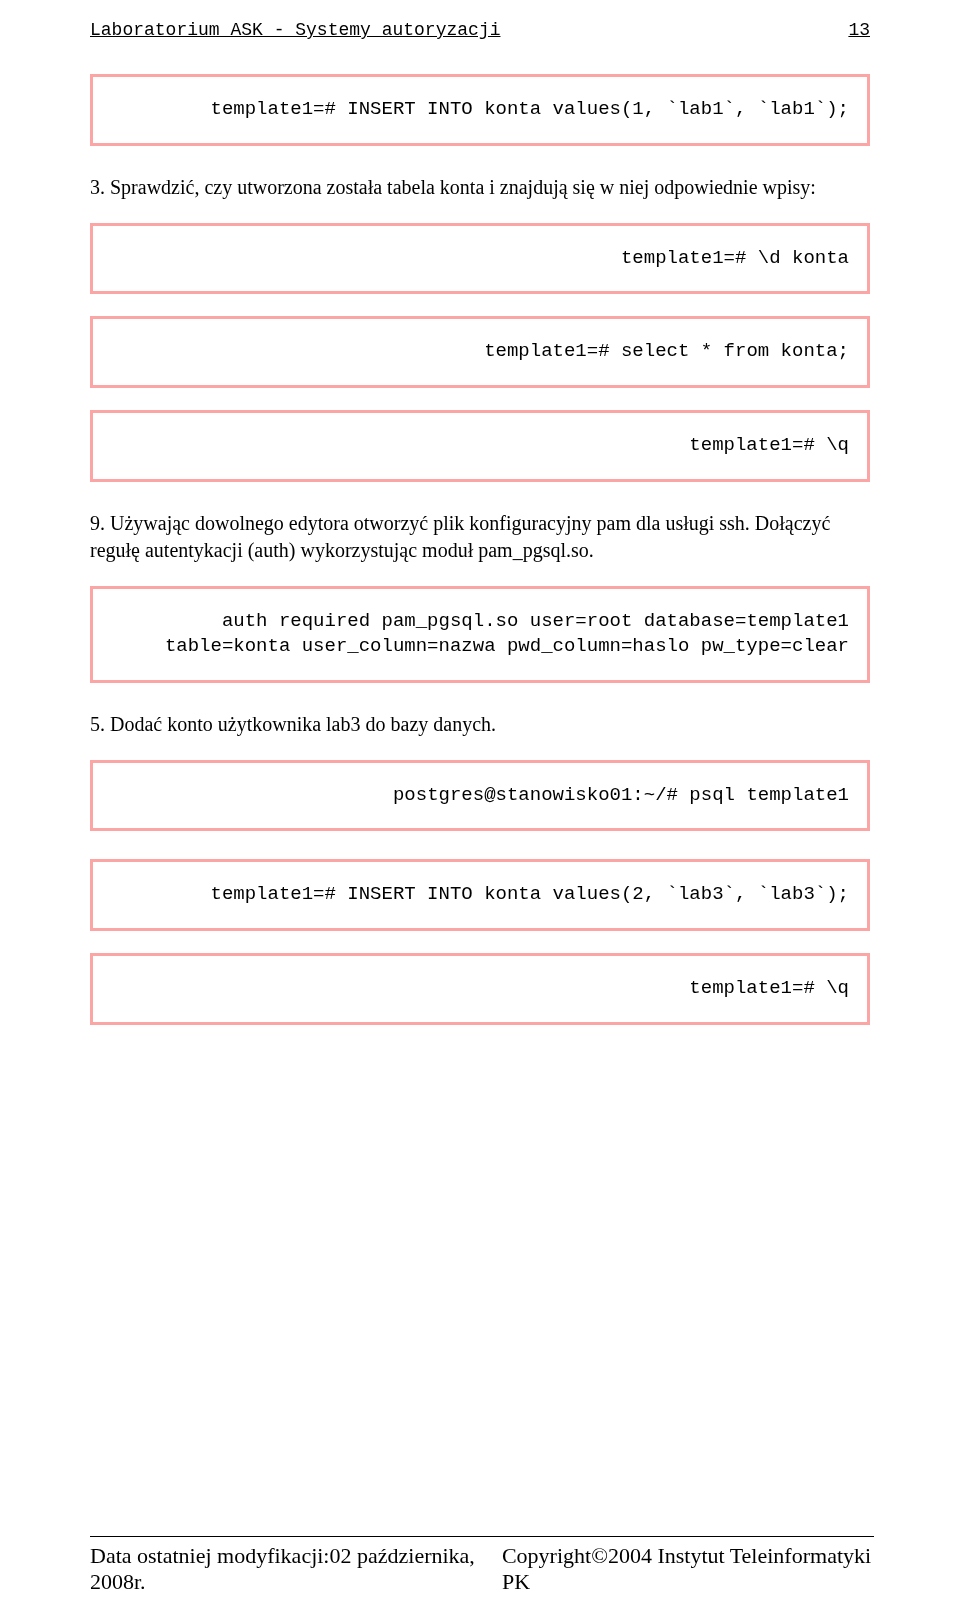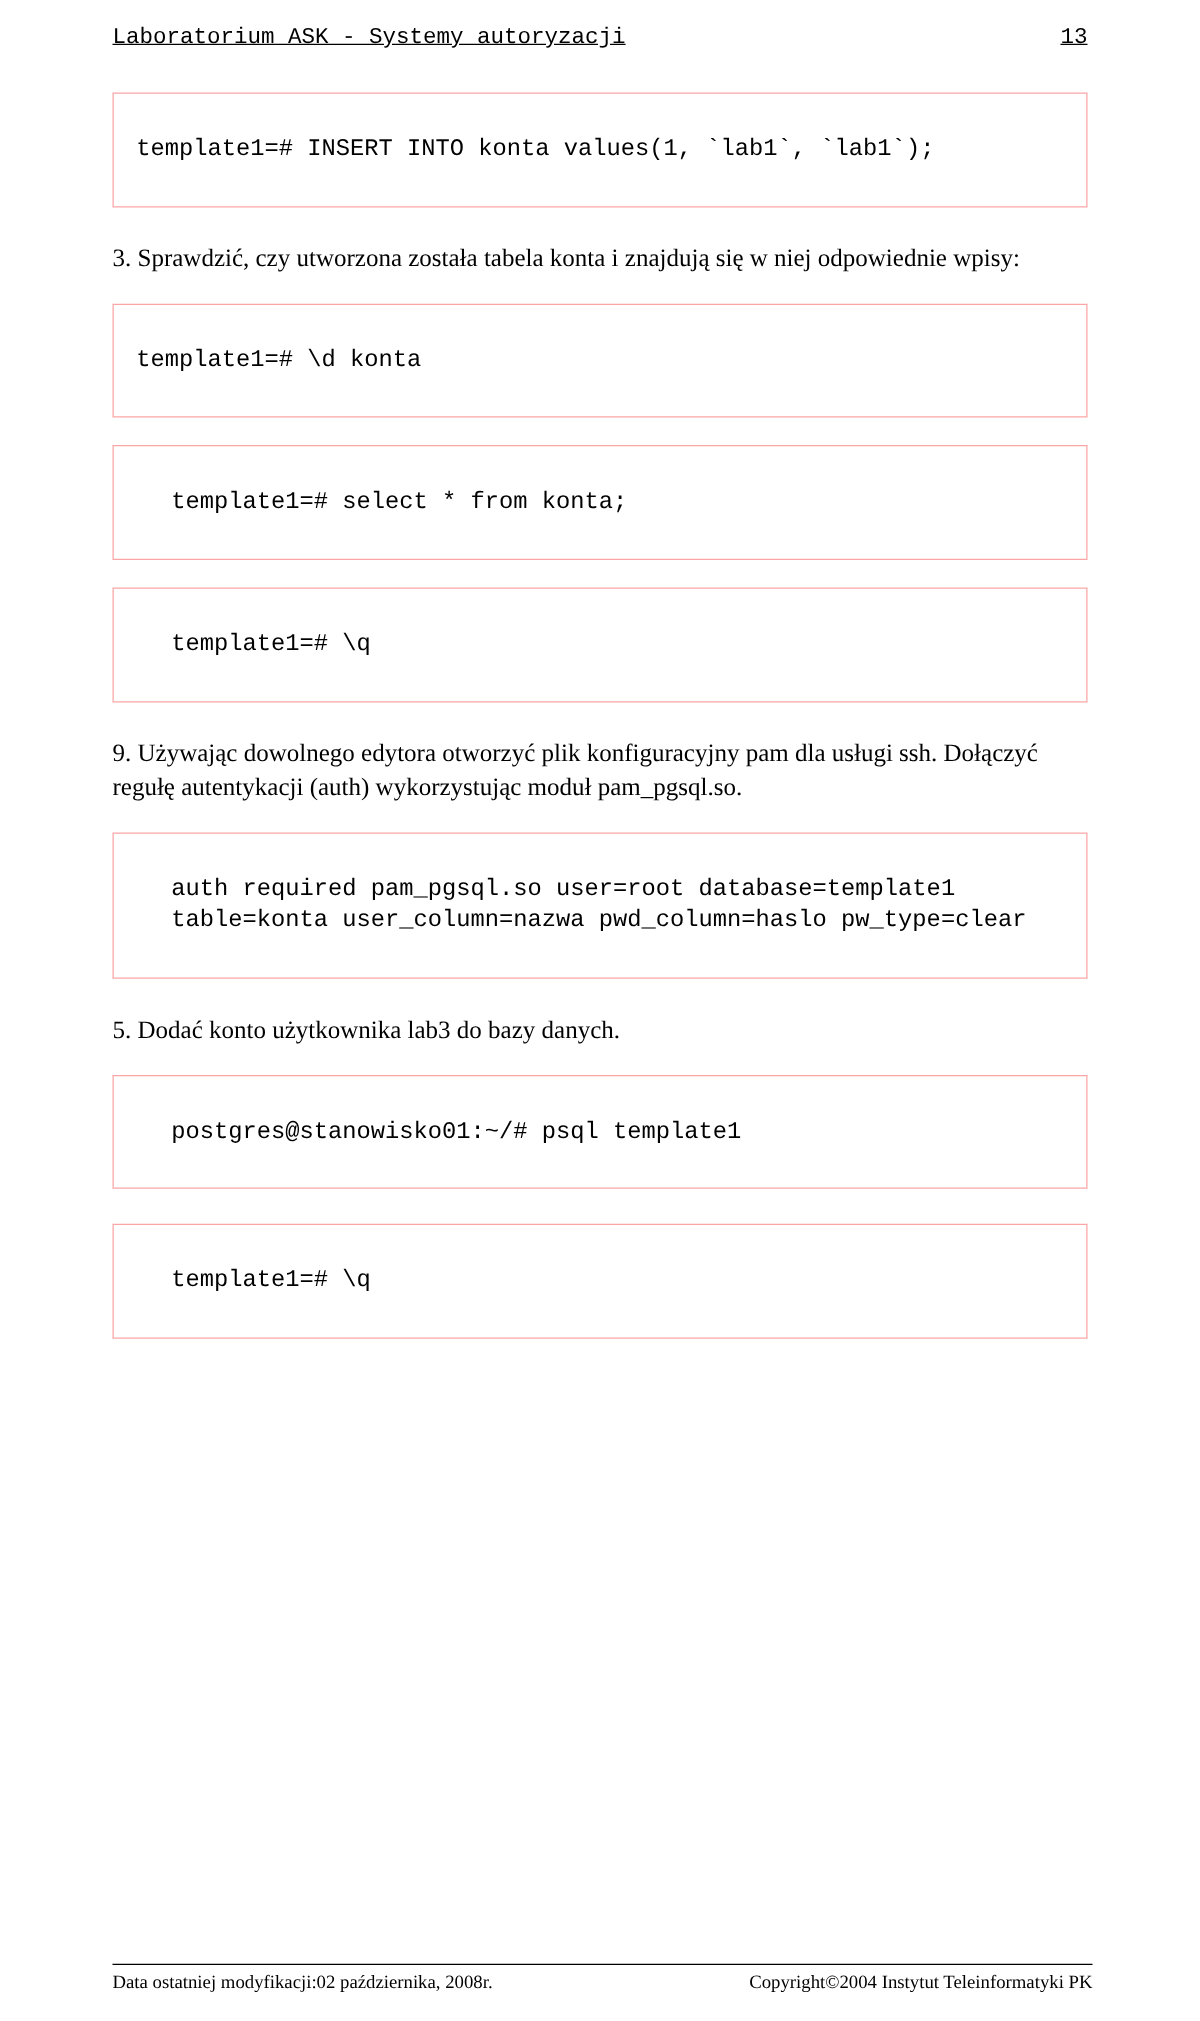--- a/index.html
+++ b/index.html
@@ -31,39 +31,40 @@
   }
   .content {
     padding: 30px 90px 0 90px;
     font-size: 20px;
     line-height: 1.35;
   }
   .para {
     margin-bottom: 22px;
   }
   .codebox {
-    border: 1px solid #fca5a5;
-    padding: 32px 18px;
+    border: 3px solid #fca5a5;
+    padding: 20px 18px;
     font-family: "Courier New", Courier, monospace;
     font-size: 19px;
     line-height: 1.35;
     margin-bottom: 28px;
     white-space: pre-wrap;
     word-wrap: break-word;
+    text-align: right;
   }
   .codebox.indent {
     padding-left: 46px;
   }
   .codebox.tight { margin-bottom: 22px; }
   .footer {
     position: absolute;
     bottom: 22px;
     left: 90px;
     right: 86px;
-    font-size: 15px;
+    font-size: 22px;
   }
   .footer-line {
     border-top: 1px solid #000;
     margin-bottom: 6px;
   }
   .footer-row {
     display: flex;
     justify-content: space-between;
   }
 </style>
@@ -84,20 +85,21 @@
     <p class="para">3. Sprawdzić, czy utworzona została tabela konta i znajdują się w niej odpowiednie wpisy:</p>
     <div class="codebox tight">template1=# \d konta</div>
     <div class="codebox tight indent">template1=# select * from konta;</div>
     <div class="codebox indent">template1=# \q</div>
 
     <p class="para">9. Używając dowolnego edytora otworzyć plik konfiguracyjny pam dla usługi ssh. Dołączyć regułę autentykacji (auth) wykorzystując moduł pam_pgsql.so.</p>
     <div class="codebox indent">auth required pam_pgsql.so user=root database=template1 table=konta user_column=nazwa pwd_column=haslo pw_type=clear</div>
 
     <p class="para">5. Dodać konto użytkownika lab3 do bazy danych.</p>
     <div class="codebox indent">postgres@stanowisko01:~/# psql template1</div>
+    <div class="codebox tight">template1=# INSERT INTO konta values(2, `lab3`, `lab3`);</div>
     <div class="codebox indent">template1=# \q</div>
 
 
   </div>
 
   <div class="footer">
     <div class="footer-line"></div>
     <div class="footer-row">
       <span>Data ostatniej modyfikacji:02 października, 2008r.</span>
       <span>Copyright©2004 Instytut Teleinformatyki PK</span>

